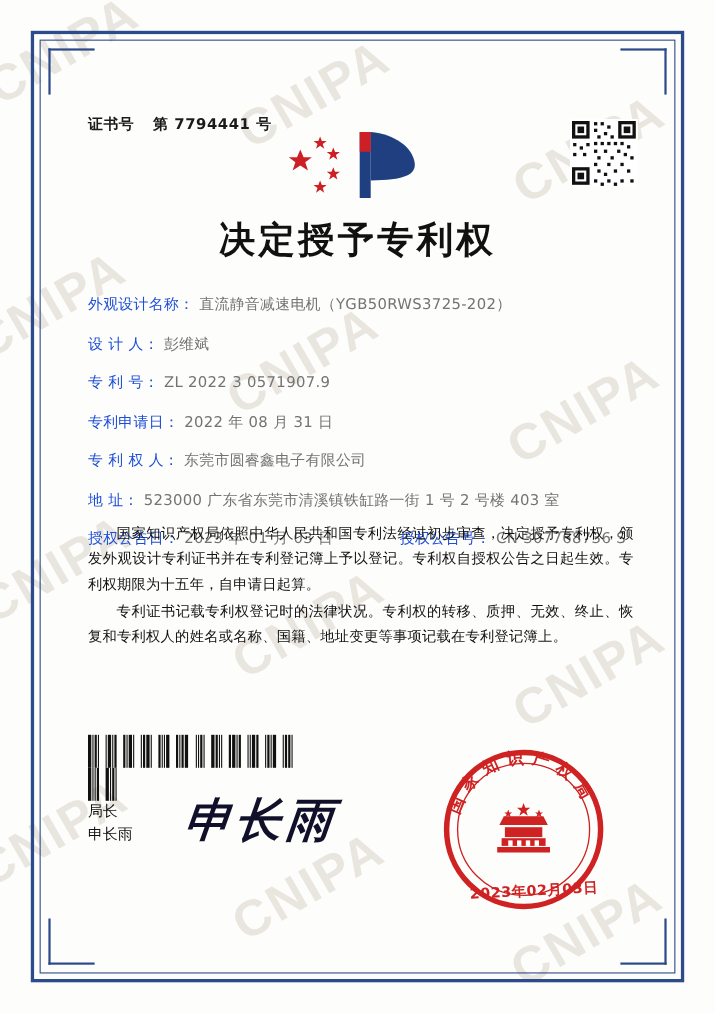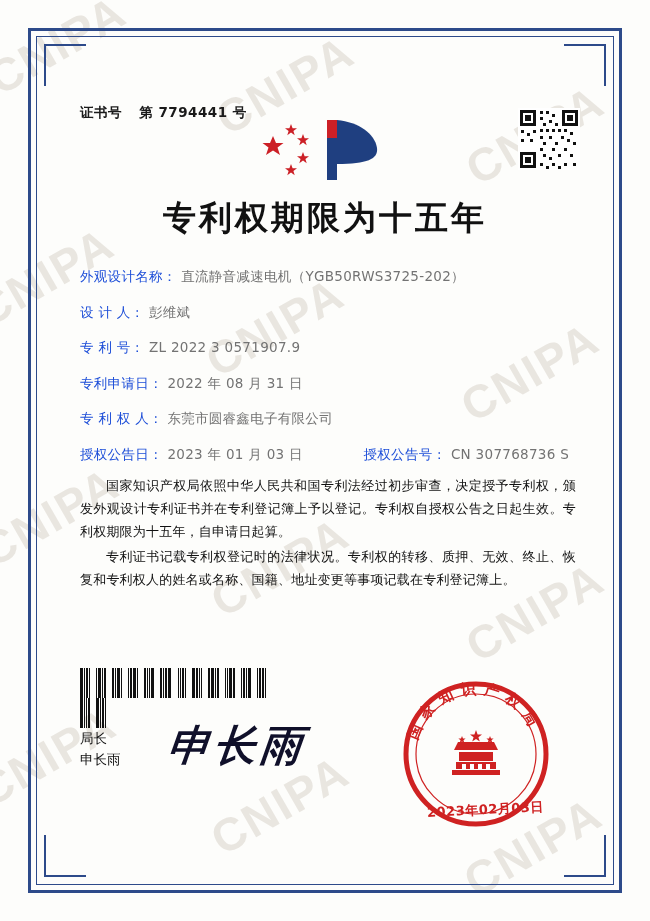--- a/index.html
+++ b/index.html
@@ -327,21 +327,21 @@
         <polygon points="48,38 49.6,42.2 54,42.2 50.4,44.9 51.7,49.2 48,46.6 44.3,49.2 45.6,44.9 42,42.2 46.4,42.2"></polygon>
         <polygon points="36,50 37.6,54.2 42,54.2 38.4,56.9 39.7,61.2 36,58.6 32.3,61.2 33.6,56.9 30,54.2 34.4,54.2"></polygon>
       </g>
       <g fill="#1f3f80">
         <polygon points="72,6 82,6 82,66 72,66"></polygon>
         <path d="M82,6 C104,8 120,20 122,34 C123.5,45 112,50 82,50 Z"></path>
       </g>
       <polygon fill="#cc2026" points="72,6 82,6 82,24 72,24"></polygon>
     </svg>
 
-    <div class="title">专利权期限为十五年</div>
+    <div class="title">决定授予专利权</div>
 
     <div class="fields">
       <div class="row">
         <span class="lbl">外观设计名称：</span>
         <span class="val">直流静音减速电机（YGB50RWS3725-202）</span>
       </div>
       <div class="row">
         <span class="lbl">设  计  人：</span>
         <span class="val">彭维斌</span>
       </div>
@@ -349,20 +349,24 @@
         <span class="lbl">专  利  号：</span>
         <span class="val">ZL 2022 3 0571907.9</span>
       </div>
       <div class="row">
         <span class="lbl">专利申请日：</span>
         <span class="val">2022 年 08 月 31 日</span>
       </div>
       <div class="row">
         <span class="lbl">专 利 权 人：</span>
         <span class="val">东莞市圆睿鑫电子有限公司</span>
+      </div>
+      <div class="row">
+        <span class="lbl">地        址：</span>
+        <span class="val">523000  广东省东莞市清溪镇铁缸路一街 1 号 2 号楼 403 室</span>
       </div>
       <div class="row">
         <span class="lbl">授权公告日：</span>
         <span class="val">2023 年 01 月 03 日</span>
         <span class="lbl seg2">授权公告号：</span>
         <span class="val">CN 307768736 S</span>
       </div>
     </div>
 
     <div class="paras">

